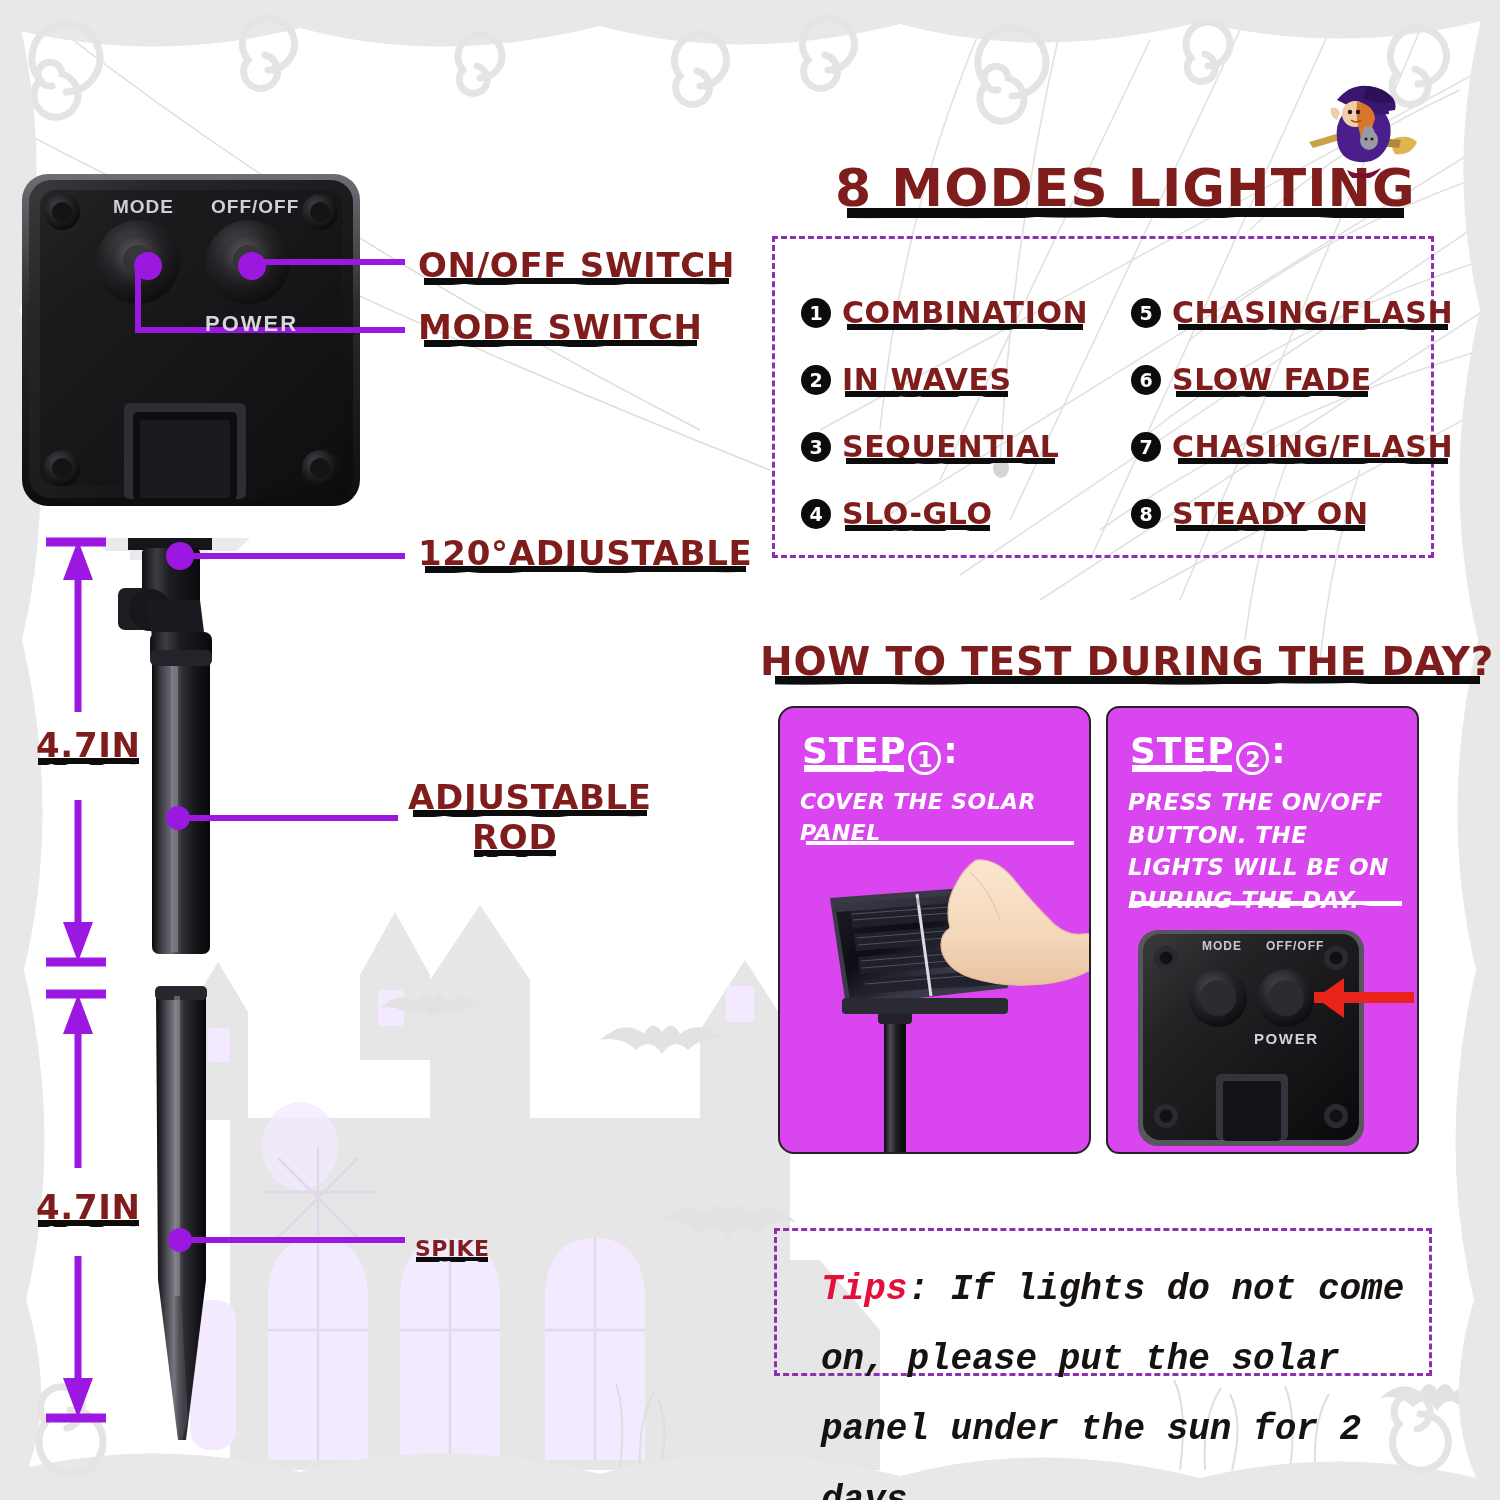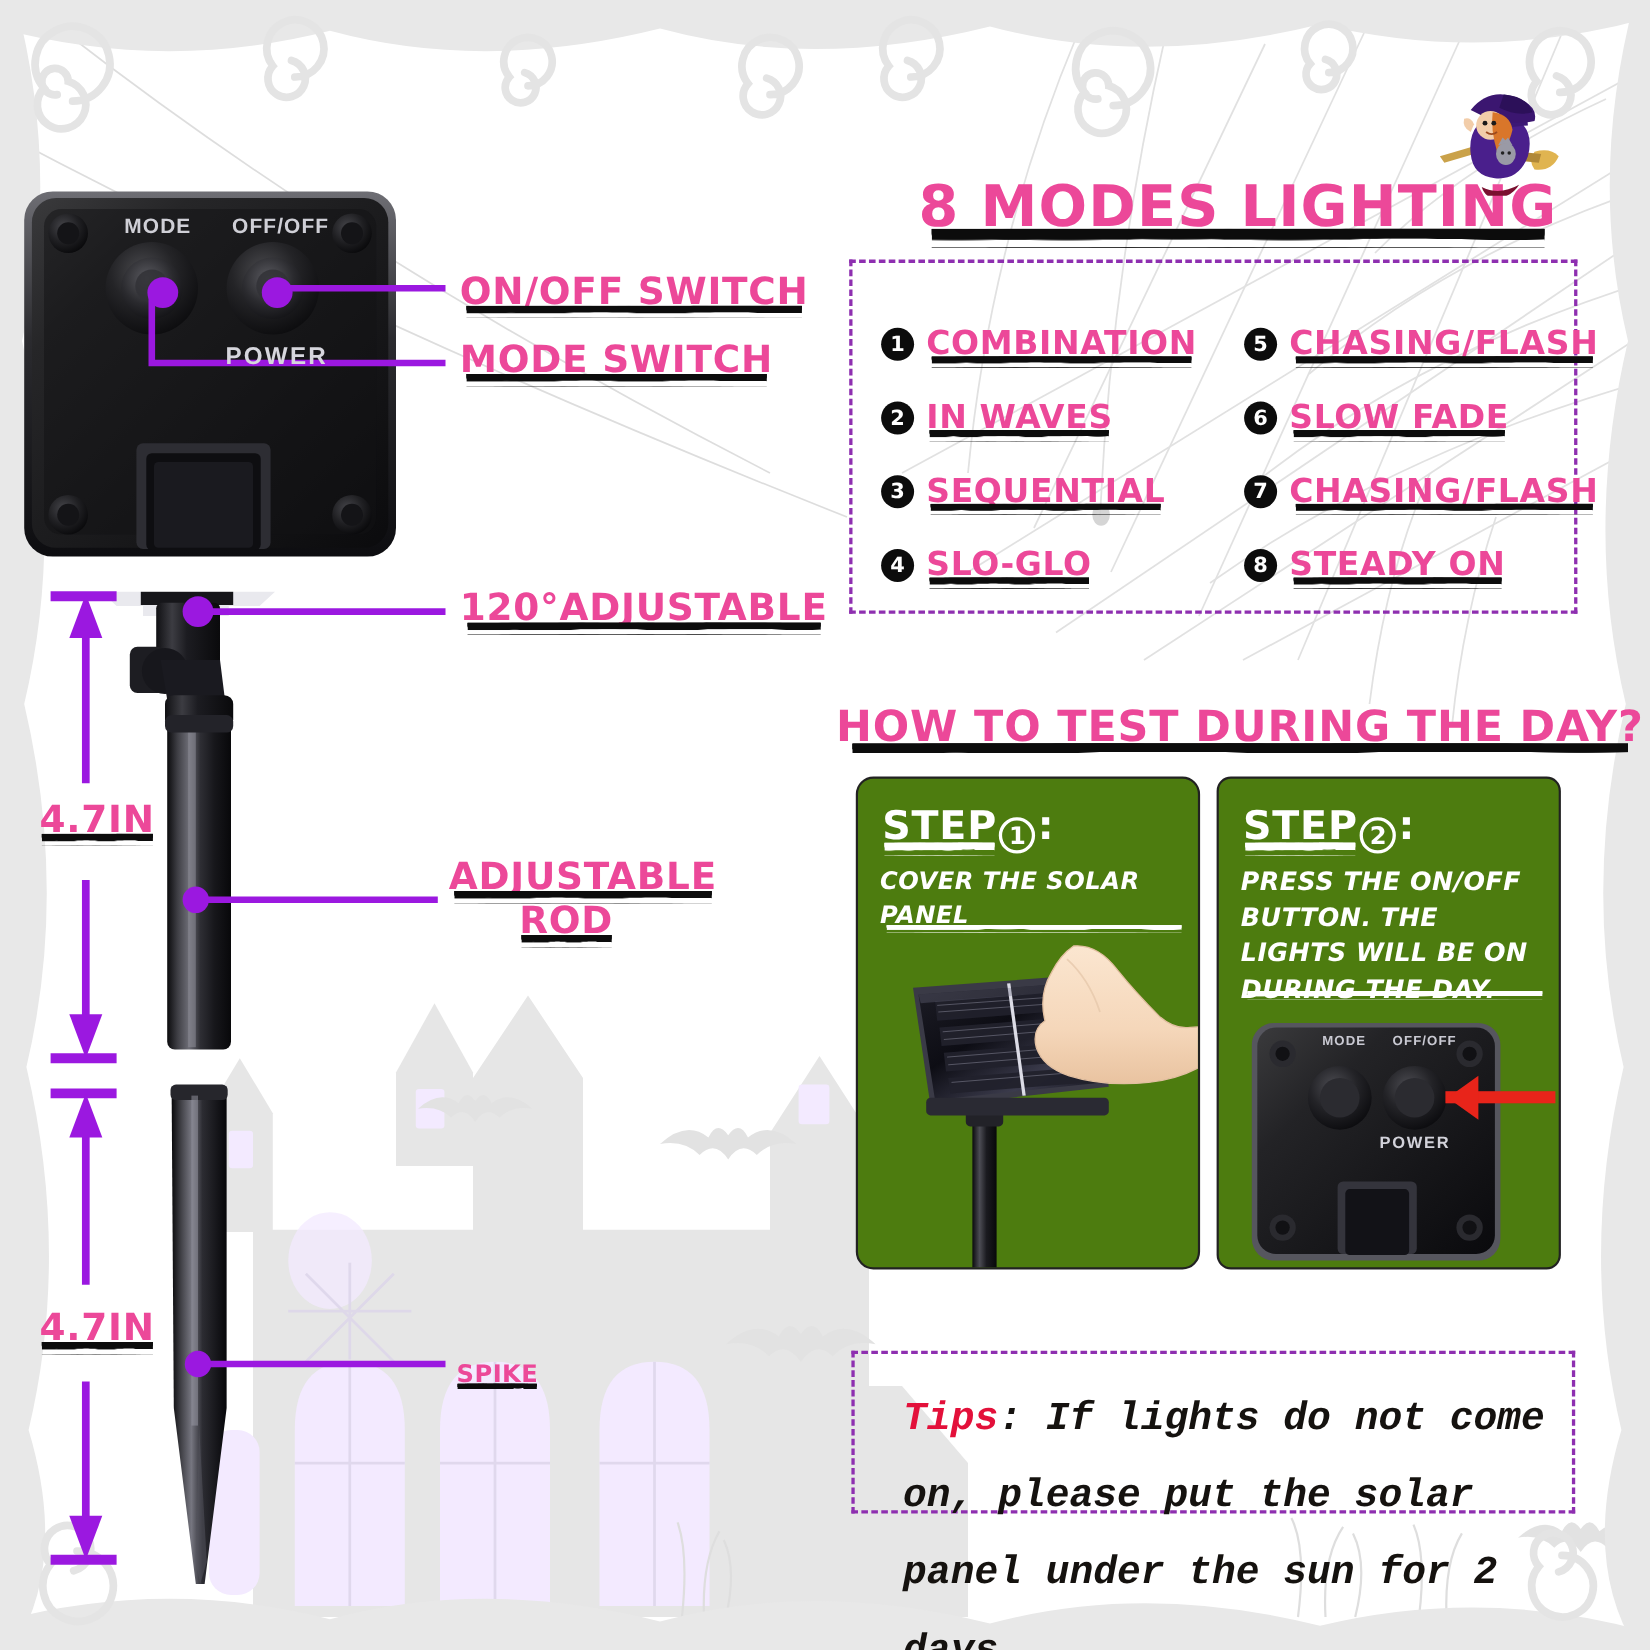--- a/index.html
+++ b/index.html
@@ -13,21 +13,21 @@
   #page { position:absolute; inset:0; width:1500px; height:1500px; }
 
   
   .bg-layer { position:absolute; inset:0; pointer-events:none; }
   .web-svg, .house-svg, .border-svg { position:absolute; inset:0; width:1500px; height:1500px; }
 
   
   .drip {
     font-family:"DejaVu Sans", sans-serif;
     font-weight:bold;
-    color:#ec4899;
+    color:#7f1d1d;
     letter-spacing:0.02em;
     line-height:1.0;
     position:relative;
     display:inline-block;
     white-space:nowrap;
   }
   .drip::after{
     content:"";
     position:absolute;
     left:2%; right:2%;
@@ -82,21 +82,21 @@
     background:#0c0c0c; color:#fff;
     font-family:"DejaVu Sans", sans-serif; font-weight:bold; font-size:19px;
     display:flex; align-items:center; justify-content:center;
   }
   .mode-label{ font-size:30px; }
 
   #howto-title{ position:absolute; left:760px; top:620px; font-size:39px;margin-top:20px; }
 
   .step-card{
     position:absolute; top:706px; width:313px; height:448px;
-    background:#4d7c0f; border-radius:16px; border:2px solid #222;
+    background:#d946ef; border-radius:16px; border:2px solid #222;
     overflow:hidden;
   }
   #step-card-1{ left:778px; }
   #step-card-2{ left:1106px;border-radius:13px; }
   .step-head{ position:absolute; left:22px; top:22px; font-size:36px; }
   .step-circ{
     display:inline-block; width:33px; height:33px; border:3px solid #fff;
     border-radius:50%; color:#fff; font-family:"DejaVu Sans",sans-serif;
     font-size:22px; font-weight:bold; text-align:center; line-height:29px;
     vertical-align:-4px; margin:0 2px;

